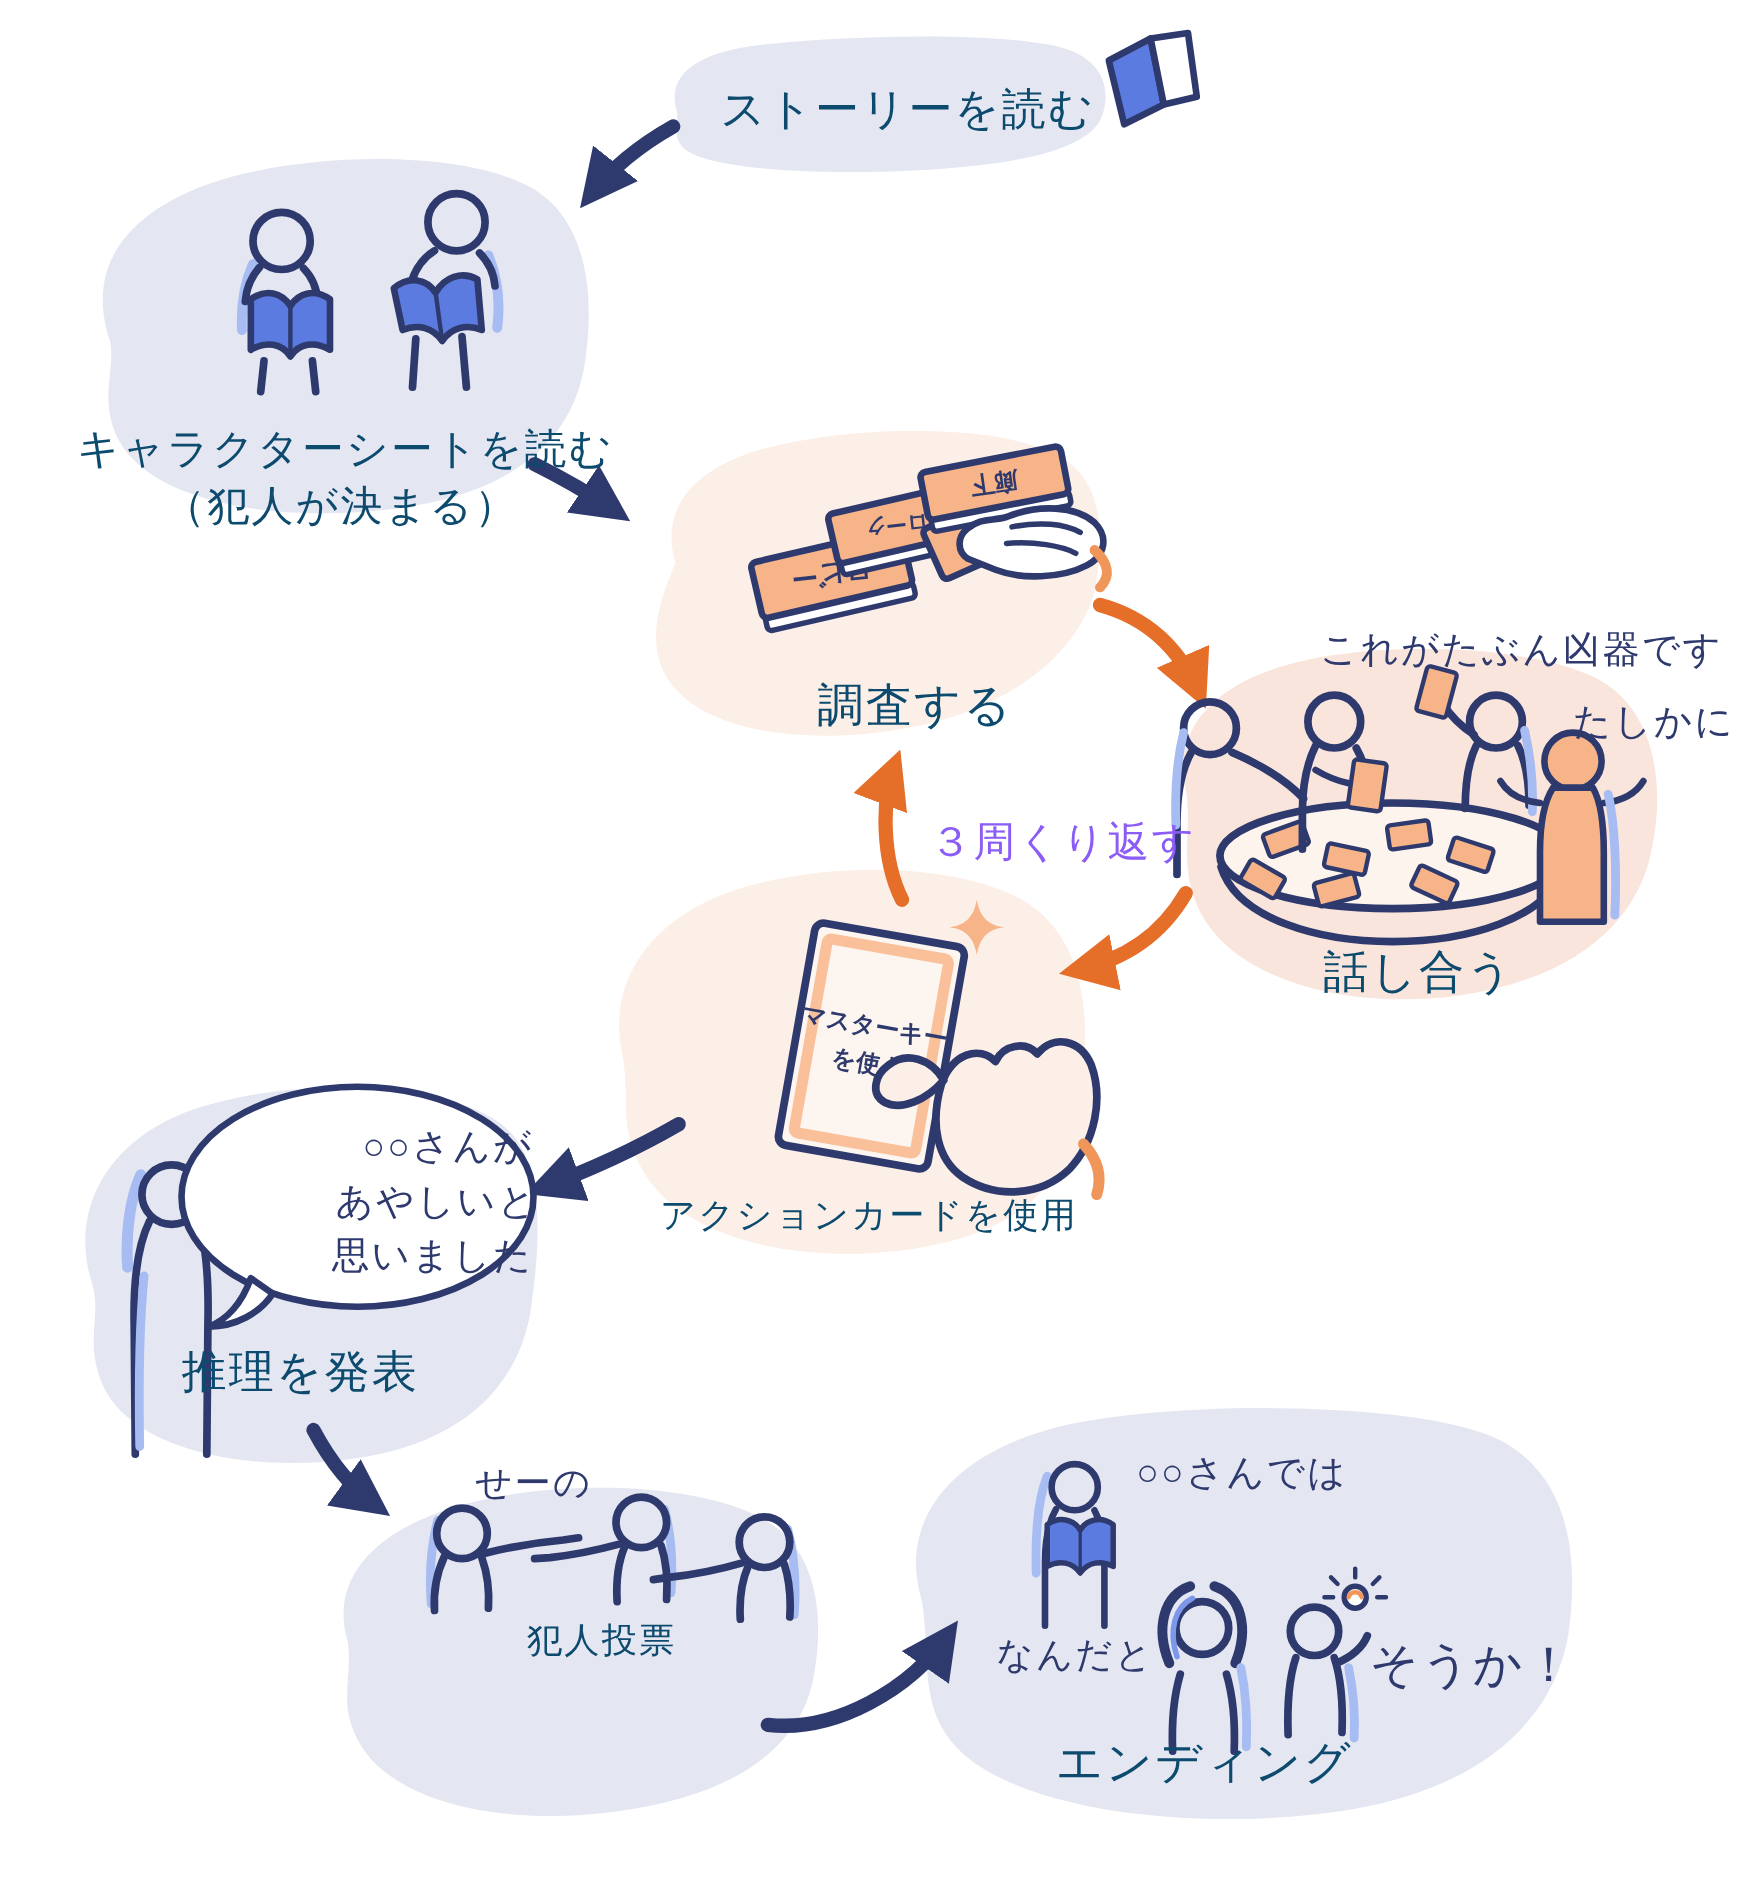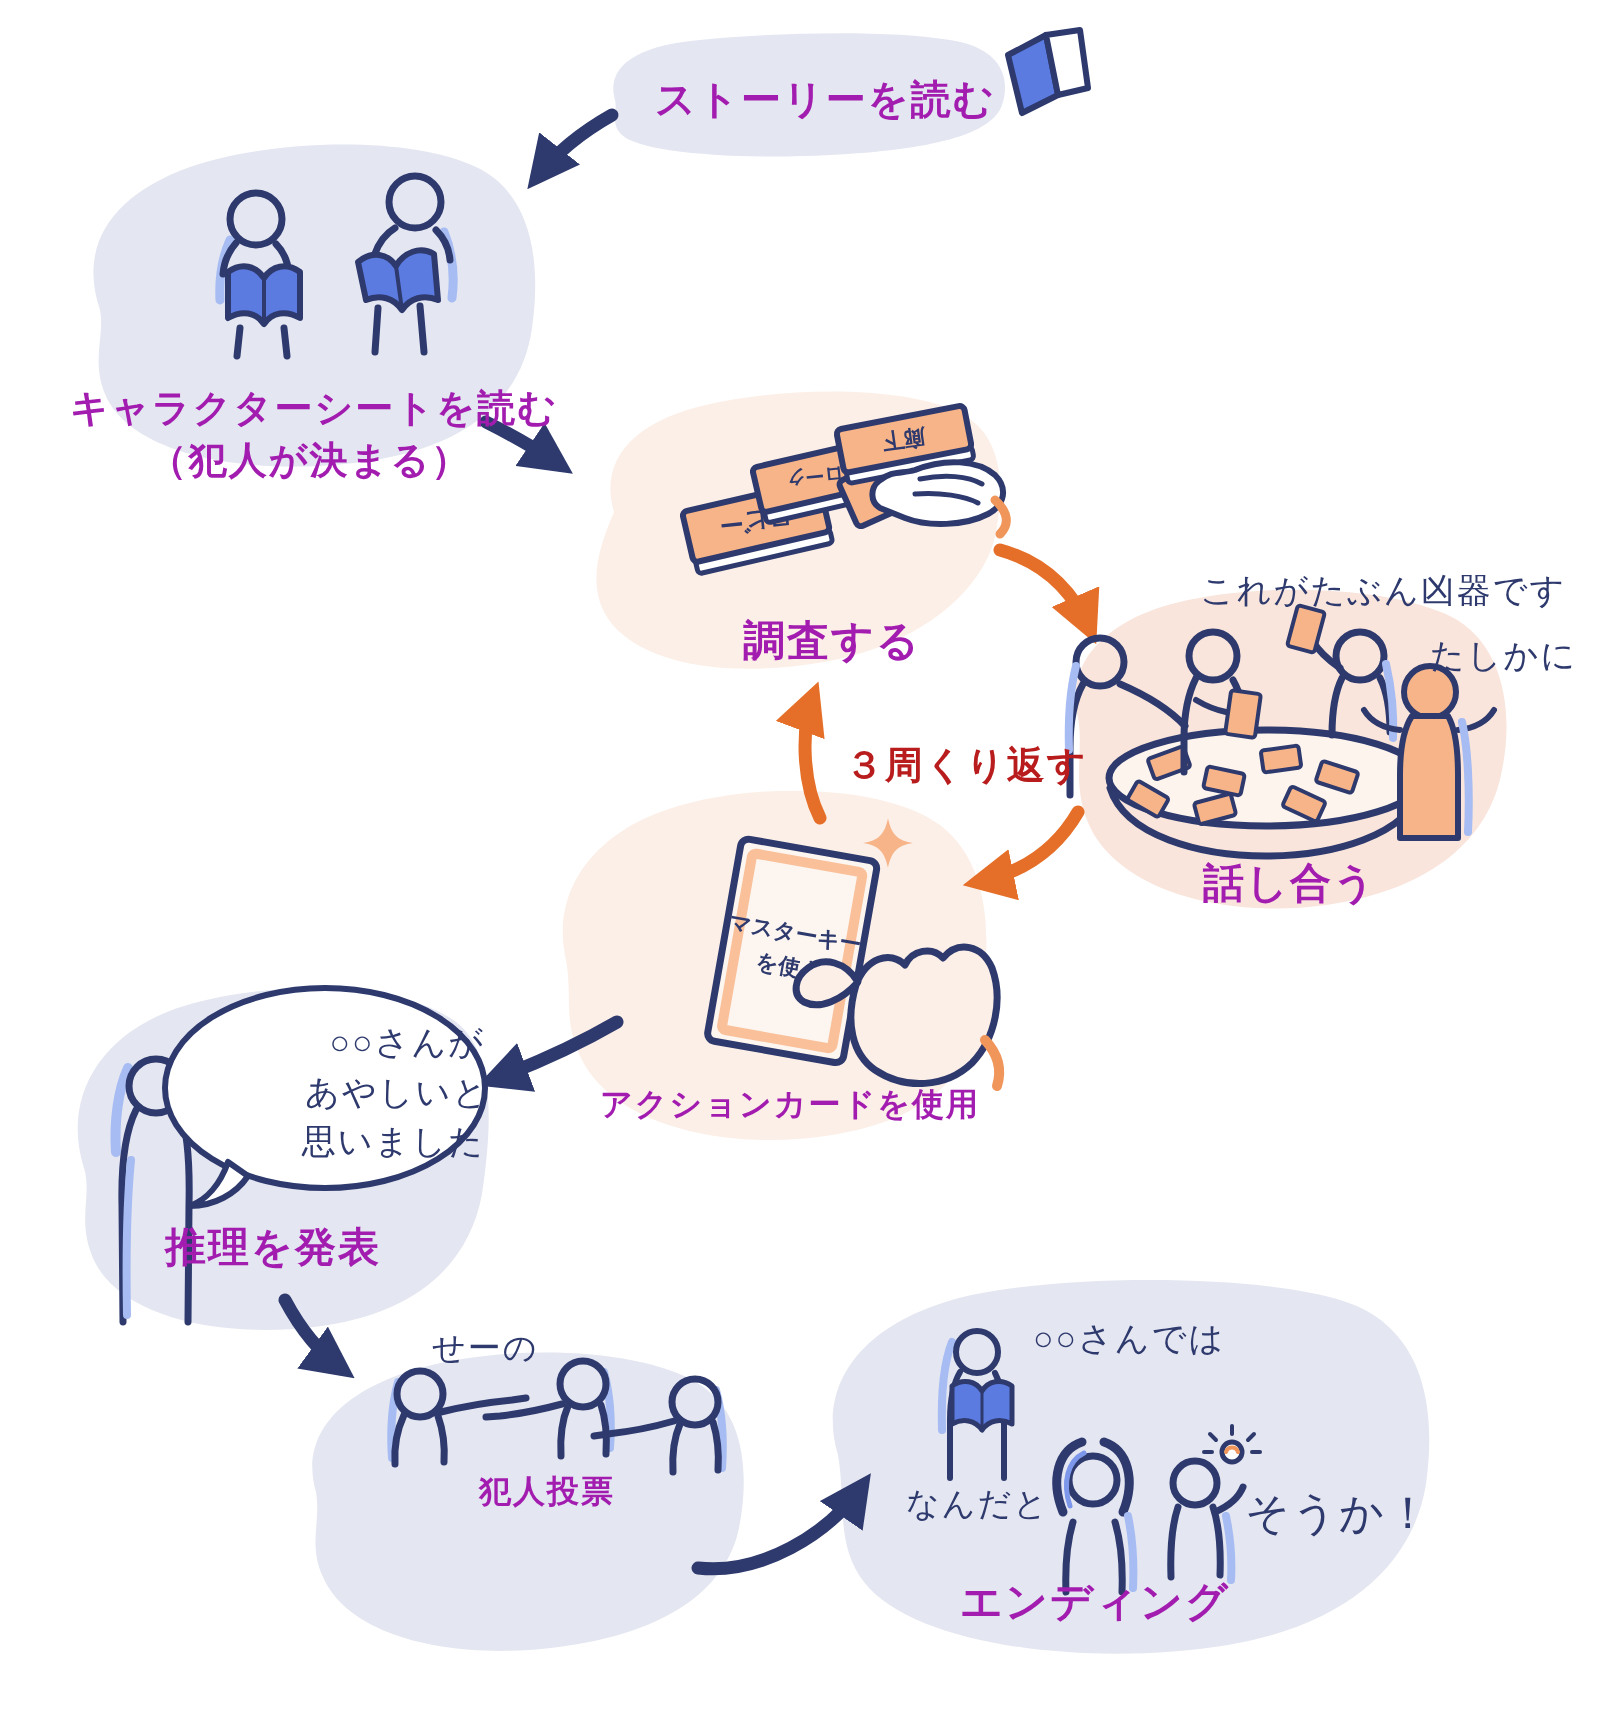--- a/index.html
+++ b/index.html
@@ -1,24 +1,24 @@
 <!DOCTYPE html>
 <html><head>
 <meta charset="utf-8">
 <style>
   html,body{margin:0;padding:0;background:#fff;}
   .canvas{
     position:relative;width:1600px;height:1730px;background:#ffffff;overflow:hidden;
     font-family:"Liberation Sans","DejaVu Sans",sans-serif;
   }
   .canvas svg{position:absolute;left:0;top:0;}
-  .lbl{position:absolute;color:#a21caf;font-weight:700;letter-spacing:2px;white-space:nowrap;}
+  .lbl{position:absolute;color:#0c4a6e;font-weight:400;letter-spacing:2px;white-space:nowrap;}
   .lbl.center{text-align:center;}
   .callout{position:absolute;color:#2e3a6d;font-weight:500;letter-spacing:2px;white-space:nowrap;}
-  .loopnote{position:absolute;color:#b91c1c;font-weight:700;letter-spacing:2px;white-space:nowrap;}
+  .loopnote{position:absolute;color:#8b5cf6;font-weight:400;letter-spacing:2px;white-space:nowrap;}
   .bubble-line{position:absolute;color:#2e3a6d;font-weight:500;text-align:right;width:320px;letter-spacing:2px;}
 </style>
 </head>
 <body>
 
 <div class="canvas">
 
 <svg width="1600" height="1730" viewBox="0 0 1600 1730">
   <defs>
     <marker id="mN" viewBox="0 0 10 10" refX="7" refY="5" markerWidth="4" markerHeight="4" orient="auto">

